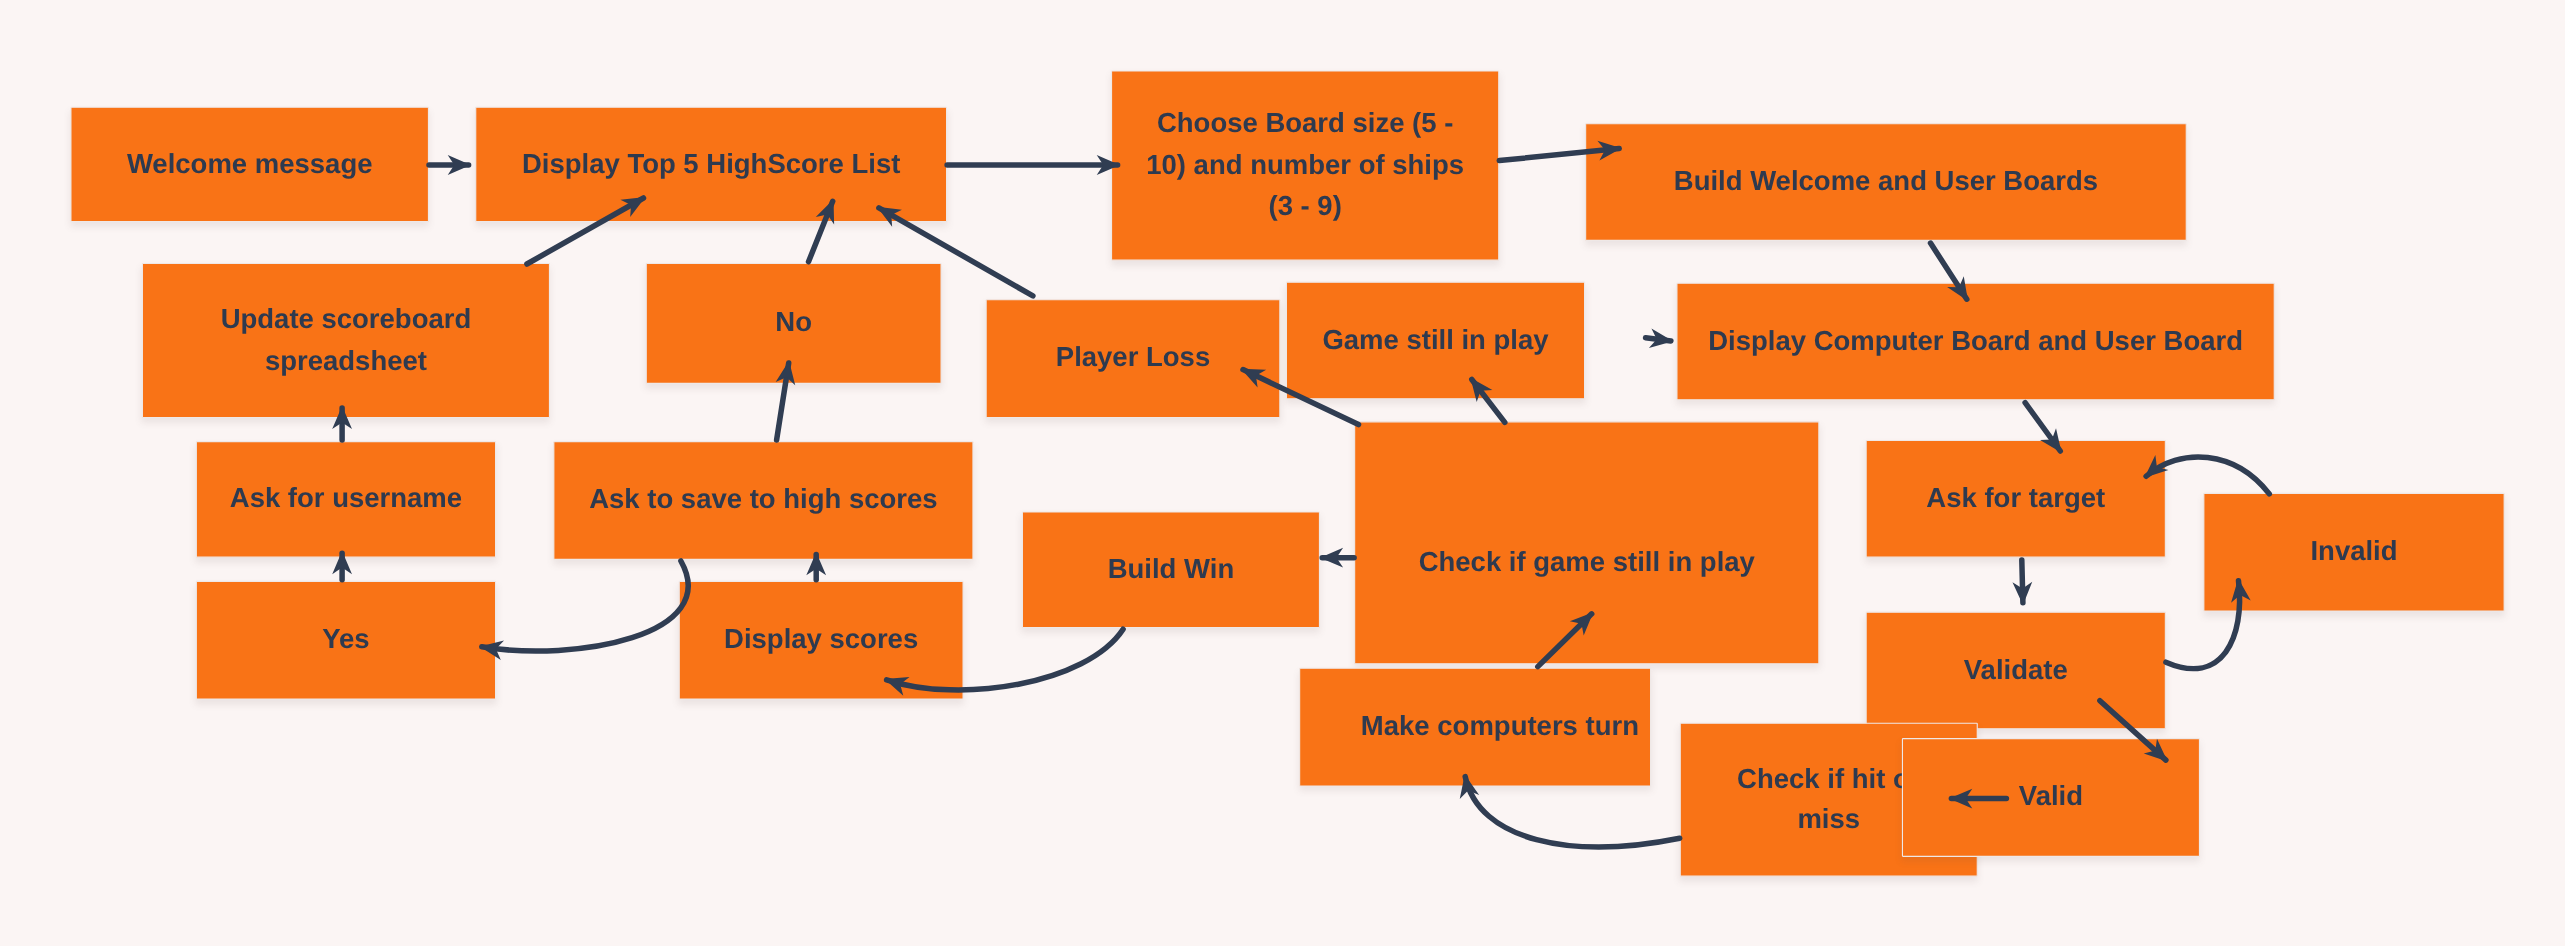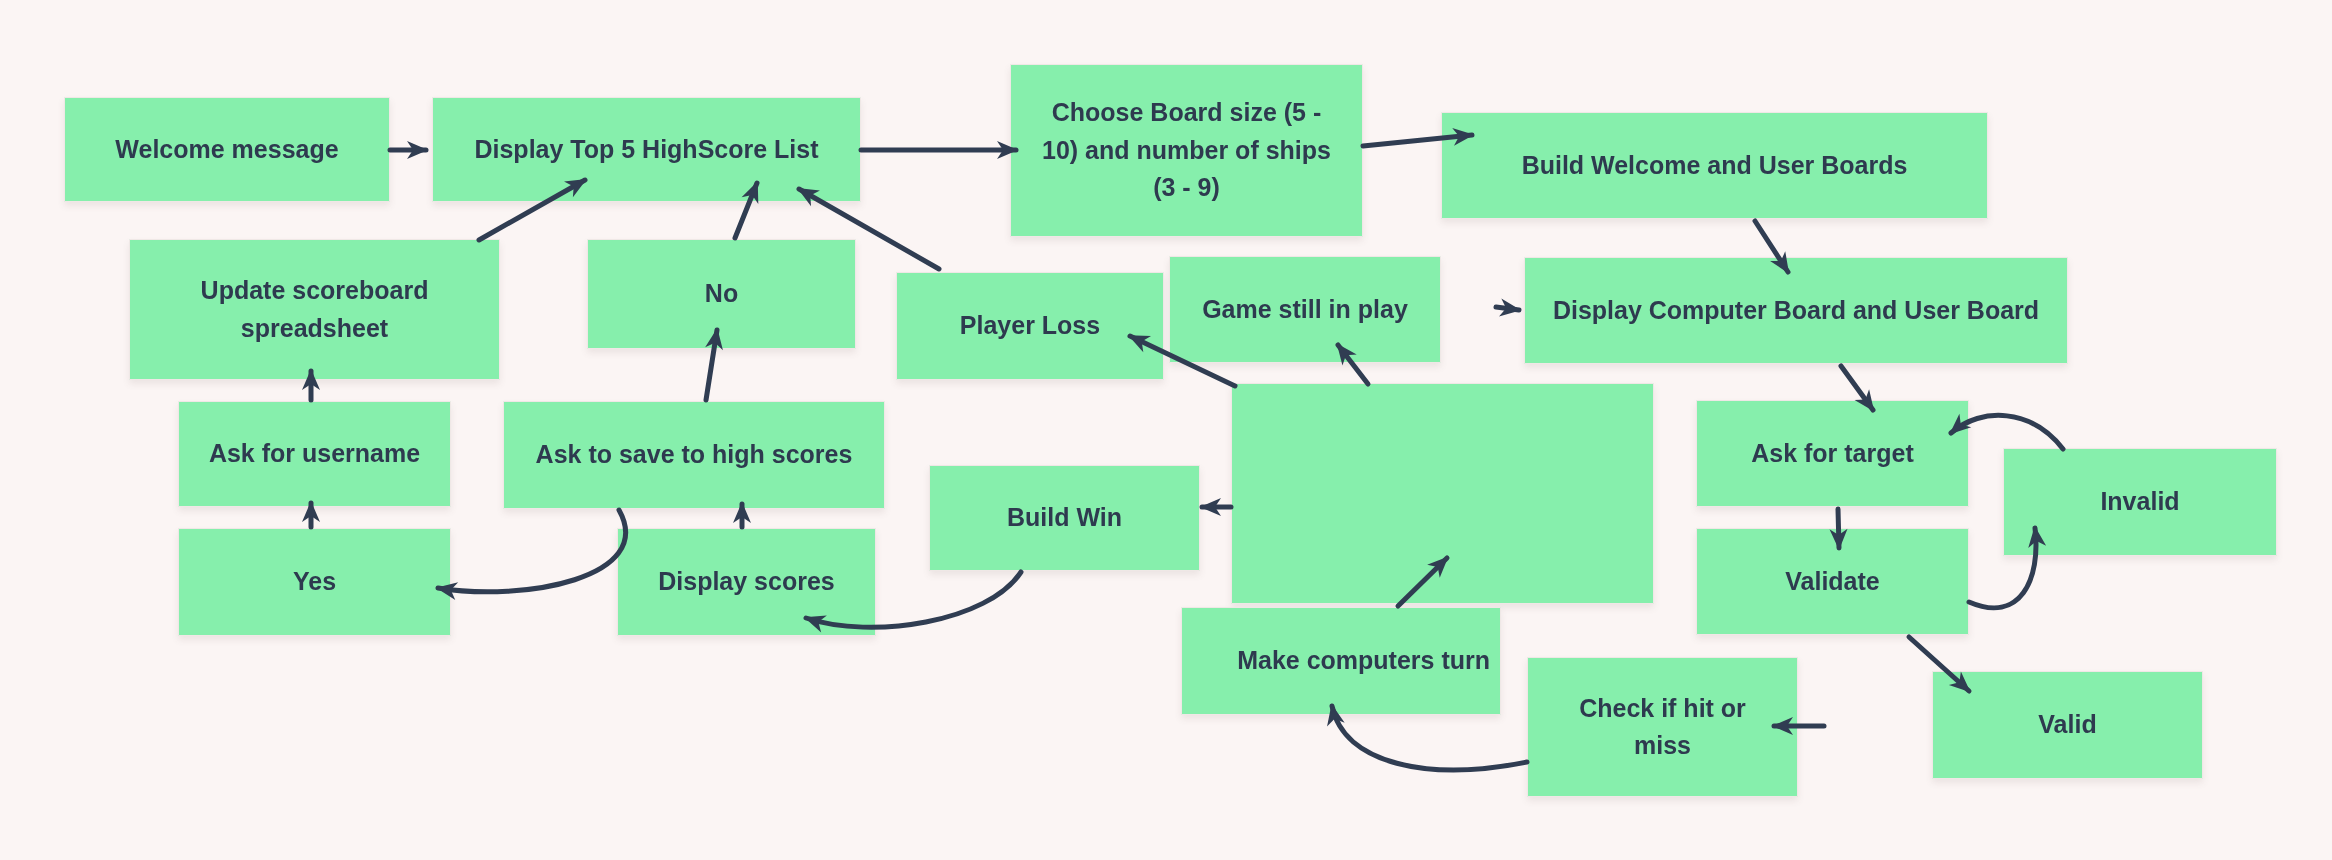--- a/index.html
+++ b/index.html
@@ -9,21 +9,21 @@
     font-family:"Liberation Sans", sans-serif;
     overflow:hidden;
     position:relative;
   }
   #canvas{
     position:absolute;left:0;top:0;width:2332px;height:860px;
   }
   .flow-node{
     position:absolute;
     box-sizing:border-box;
-    background:#86efac;
+    background:#f97316;
     border:1px solid #EFE8E6;
     box-shadow:0 4px 7px rgba(95,75,75,0.10);
     display:flex;
     flex-direction:column;
     align-items:center;
     justify-content:center;
     text-align:center;
     color:#2E3A4F;
     font-weight:700;
     font-size:25px;
@@ -110,42 +110,43 @@
       <div class="flow-node" style="left: 1524px; top: 257px; width: 544px; height: 107px; padding-left: 10px; padding-right: 10px;">
         <span class="node-label">Display Computer Board and User Board</span>
       </div>
       <div class="flow-node" style="left: 178px; top: 401px; width: 273px; height: 106px; padding-left: 10px; padding-right: 10px;">
         <span class="node-label">Ask for username</span>
       </div>
       <div class="flow-node" style="left: 503px; top: 401px; width: 382px; height: 108px; padding-left: 10px; padding-right: 10px; justify-content: center;">
         <span class="node-label">Ask to save to high scores</span>
       </div>
       <div class="flow-node" style="left: 1231px; top: 383px; width: 423px; height: 221px; padding-left: 28px; padding-right: 28px;">
+        <span class="node-label2">Check if game still in play</span>
       </div>
       <div class="flow-node" style="left: 1696px; top: 400px; width: 273px; height: 107px; padding-left: 10px; padding-right: 10px; justify-content: center;">
         <span class="node-label">Ask for target</span>
       </div>
       <div class="flow-node" style="left: 2003px; top: 448px; width: 274px; height: 108px; padding-left: 10px; padding-right: 10px;">
         <span class="node-label">Invalid</span>
       </div>
       <div class="flow-node" style="left: 178px; top: 528px; width: 273px; height: 108px; padding-left: 10px; padding-right: 10px;">
         <span class="node-label">Yes</span>
       </div>
       <div class="flow-node" style="left: 617px; top: 528px; width: 259px; height: 108px; padding-left: 10px; padding-right: 10px;">
         <span class="node-label">Display scores</span>
       </div>
       <div class="flow-node" style="left: 929px; top: 465px; width: 271px; height: 106px; padding-left: 10px; padding-right: 10px;">
         <span class="node-label">Build Win</span>
       </div>
-      <div class="flow-node" style="left: 1696px; top: 528px; width: 273px; height: 107px; padding-left: 10px; padding-right: 10px;">
+      <div class="flow-node" style="left: 1696px; top: 556px; width: 273px; height: 107px; padding-left: 10px; padding-right: 10px;">
         <span class="node-label">Validate</span>
       </div>
       <div class="flow-node" style="left: 1181px; top: 607px; width: 320px; height: 108px; padding-left: 10px; padding-right: 10px; align-items: flex-end;">
         <span class="node-label">Make computers turn</span>
       </div>
       <div class="flow-node" style="left: 1527px; top: 657px; width: 271px; height: 140px; padding-left: 42px; padding-right: 42px;">
         <span class="node-label">Check if hit or miss</span>
       </div>
-      <div class="flow-node" style="left: 1932px; top: 671px; width: 271px; height: 108px; padding-left: 10px; padding-right: 10px;">
+      <div class="flow-node" style="left: 1729px; top: 671px; width: 271px; height: 108px; padding-left: 10px; padding-right: 10px;">
         <span class="node-label">Valid</span>
       </div>
     </div>
 </div>
 
 </body></html>

